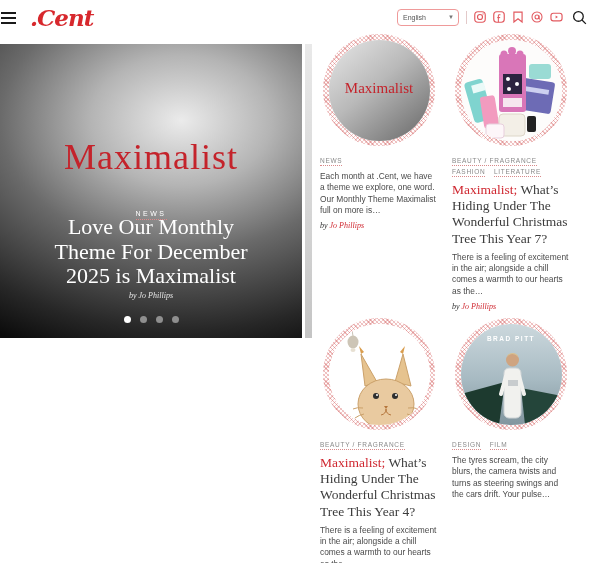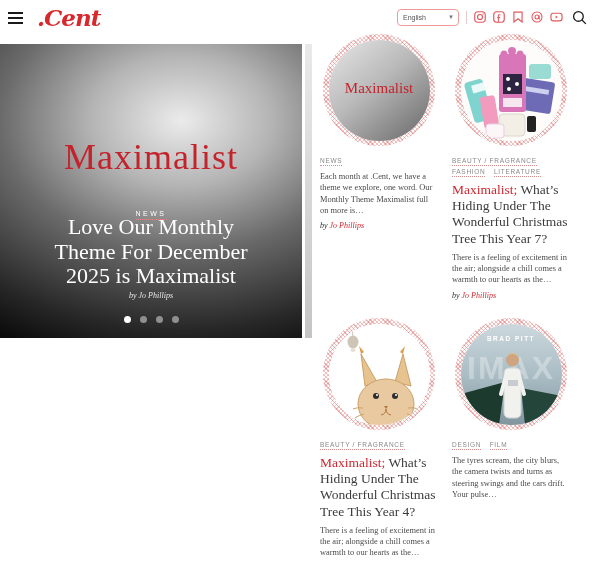--- a/index.html
+++ b/index.html
@@ -1,20 +1,20 @@
 <!DOCTYPE html>
 <html><head>
 <meta charset="utf-8">
 <style>
   * { box-sizing: border-box; margin: 0; padding: 0; }
   html,body { width:600px; height:563px; background:#fff; overflow:hidden;
     font-family:"Liberation Sans", sans-serif; }
 
   
-  .header { height:34px; display:flex; align-items:center; padding:0 12px 0 8px; }
+  .header { height:34px; display:flex; align-items:center; padding:0 12px 0 1px; }
   .burger { width:15px; display:flex; flex-direction:column; gap:3px; cursor:pointer; margin-top:2px; }
   .burger span { display:block; height:2px; background:#1a1a1a; }
   .logo { font-family:"DejaVu Serif", serif; font-style:italic; font-weight:bold;
     font-size:23px; color:#d7282d; margin-left:14px; letter-spacing:-1px; line-height:1; }
   .nav { display:flex; gap:8px; margin-left:11px; margin-top:3px;
     font-family:"Liberation Serif", serif; font-size:11px; color:#222; }
   .nav span { cursor:pointer; }
   .hdr-right { margin-left:auto; display:flex; align-items:center; }
   .lang-select { width:62px; height:17px; border:1px solid #ef9a9a; border-radius:4px;
     background:#fff; font-size:7px; color:#555; display:flex; align-items:center;
@@ -63,21 +63,21 @@
       repeating-linear-gradient(45deg, rgba(208,80,80,.38) 0 1px, rgba(255,255,255,0) 1px 3px),
       repeating-linear-gradient(-45deg, rgba(208,80,80,.30) 0 1px, rgba(255,252,252,.95) 1px 3px);
     display:flex; align-items:center; justify-content:center; cursor:pointer; }
   .circle { width:101px; height:101px; border-radius:50%; overflow:hidden; position:relative; background:#fff; }
   .cats { margin-top:9px; font-size:6.5px; letter-spacing:.7px; color:#8a8a8a; line-height:1.7; }
   .cats span { border-bottom:1px dotted #d98a8a; margin-right:6px; padding-bottom:1px;
     cursor:pointer; white-space:nowrap; }
   .card h3 { margin-top:5px; font-family:"Liberation Serif", serif; font-weight:normal;
     font-size:13.5px; line-height:1.2; color:#3c3c3c; cursor:pointer; }
   .card h3 .hl { color:#cf2730; }
-  .excerpt { margin-top:5px; font-family:Liberation Serif, serif; font-size:8.4px;
+  .excerpt { margin-top:5px; font-family:Liberation Sans, sans-serif; font-size:8.4px;
     line-height:1.34; color:#4a4a4a; }
   .byline { margin-top:5px; font-family:"Liberation Serif", serif; font-style:italic;
     font-size:8px; color:#333; }
   .byline .aname { color:#cf2730; cursor:pointer; }
 
   
   .img-grad { position:absolute; inset:0;
     background:linear-gradient(140deg,#e2e2e2 5%,#b9b9b9 45%,#6e6e6e 95%); }
   .img-grad .mini-theme { position:absolute; top:40px; left:0; right:0; text-align:center;
     font-family:"Liberation Serif", serif; font-size:15px; color:#c4232b; }
@@ -243,21 +243,20 @@
       </div>
       <h3><span class="hl">Maximalist;</span><span> What’s Hiding Under The Wonderful Christmas Tree This Year 4?</span></h3>
       <div class="excerpt">There is a feeling of excitement in the air; alongside a chill comes a warmth to our hearts as the…</div>
 
     </div>
 
     <div class="card">
       <div class="ring">
         <div class="circle">
           <div style="position:absolute;inset:0;background:linear-gradient(180deg,#ccd8dd 0%,#a7bac2 55%,#81959e 100%);"></div>
-          <div class="poster-backdrop">IMAX</div>
           <svg width="101" height="101" viewBox="0 0 101 101" style="position:absolute;inset:0;">
             <path d="M0 70 L44 58 L38 101 L0 101 Z" fill="#1d3a2f"></path>
             <path d="M60 64 L101 72 L101 101 L64 101 Z" fill="#24453a"></path>
             <rect x="43" y="44" width="17" height="50" rx="5" fill="#f1f1ee" stroke="#cfd4d6"></rect>
             <path d="M45 52 L40 70 M58 52 L63 70" stroke="#f1f1ee" stroke-width="4" stroke-linecap="round"></path>
             <circle cx="51.5" cy="36" r="6.5" fill="#cfa480"></circle>
             <path d="M45.5 33 Q51 27 57.5 33 Q56 29 51.5 29 Q47 29 45.5 33 Z" fill="#d9c292"></path>
             <rect x="47" y="56" width="10" height="6" fill="#c8ccce"></rect>
           </svg>
           <div class="poster-top">BRAD PITT</div>

